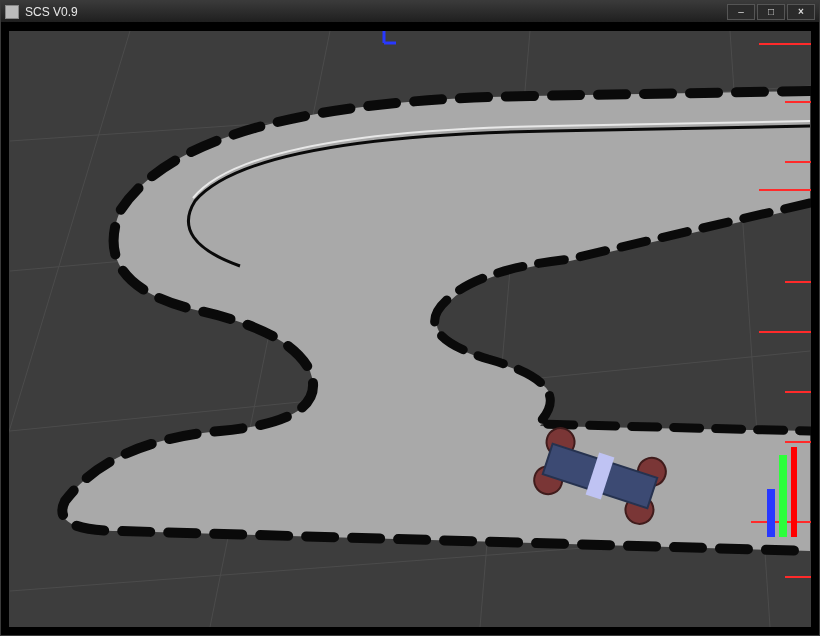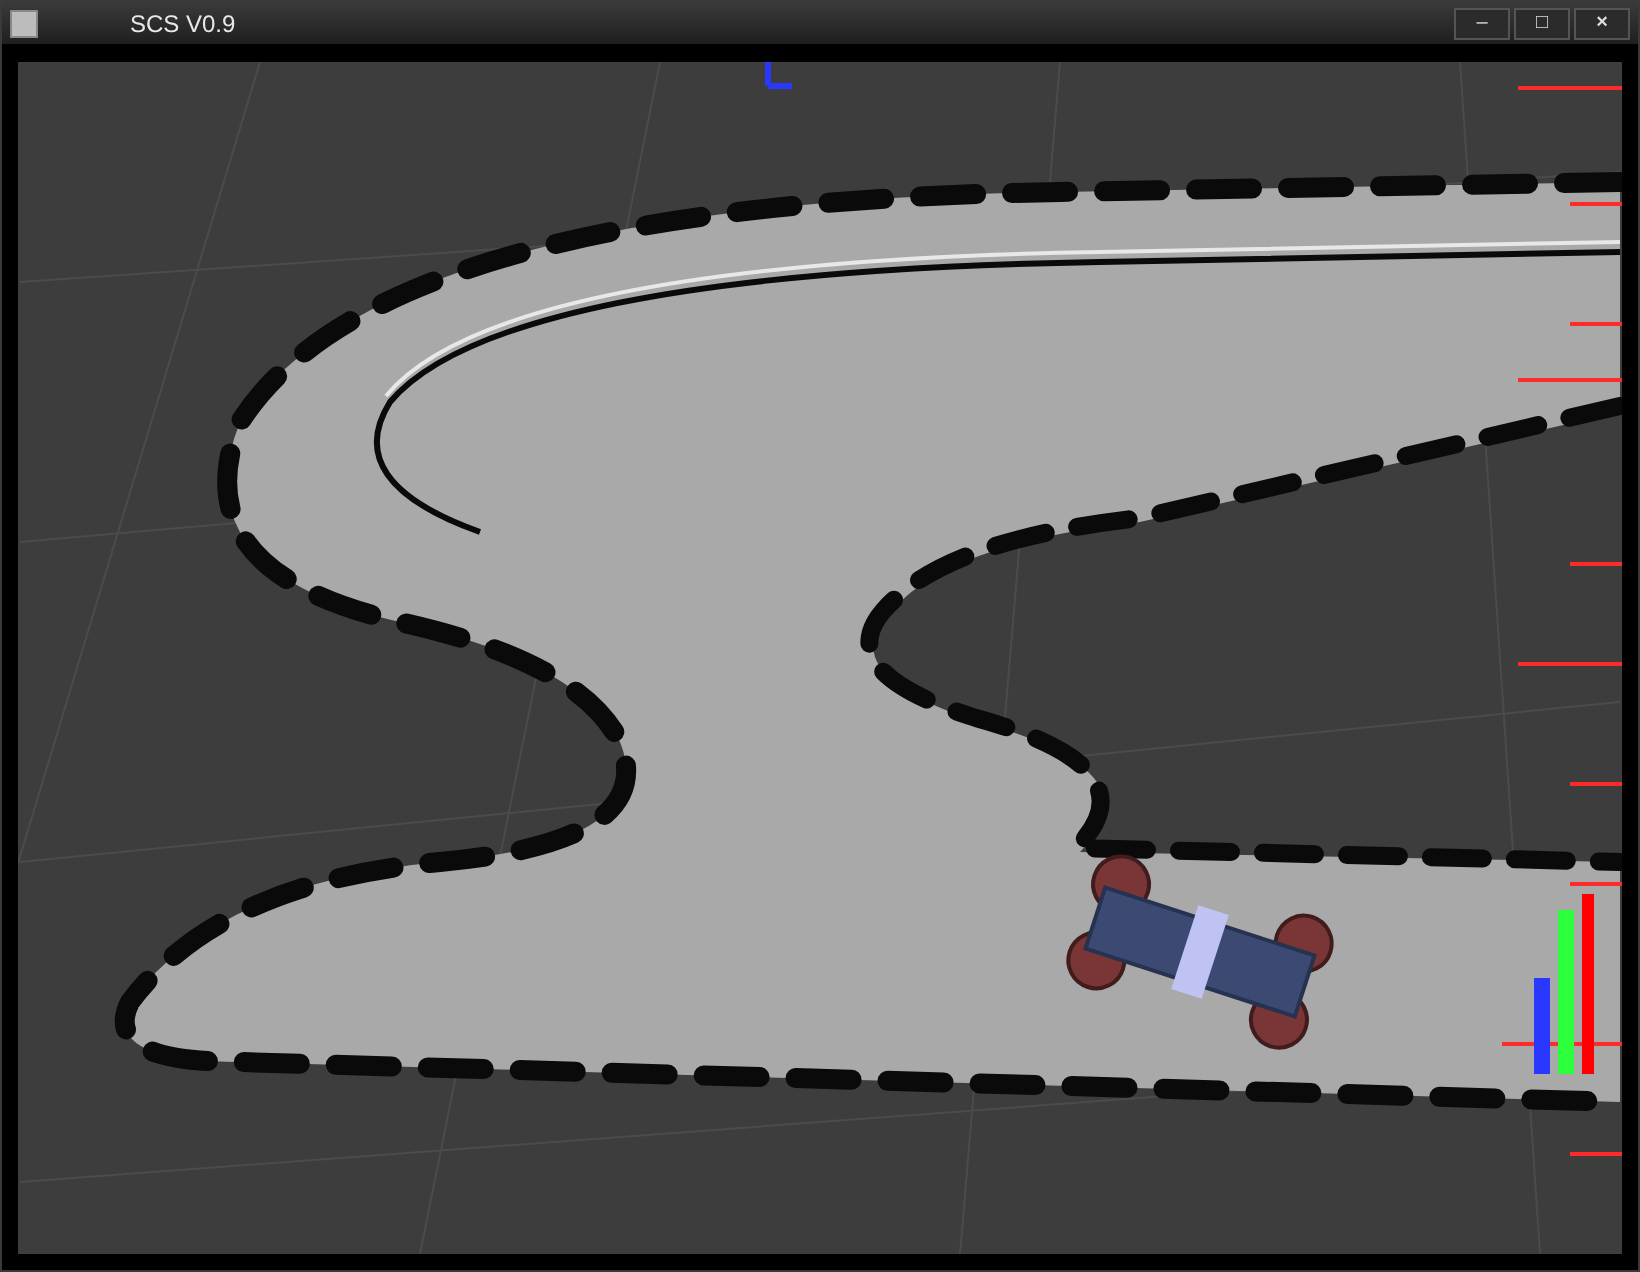--- a/index.html
+++ b/index.html
@@ -20,21 +20,20 @@
       display: flex;
       flex-direction: column;
     }
     .titlebar {
       height: 22px;
       background: linear-gradient(#3a3a3a, #1f1f1f);
       display: flex;
       align-items: center;
       padding: 0 4px;
       border-bottom: 1px solid #000;
-      gap: 40px;
     }
     .app-icon {
       width: 14px; height: 14px;
       background: #bcbcbc;
       margin-right: 6px;
       border: 1px solid #888;
     }
     .title-text {
       color: #e8e8e8;
       font-size: 12px;

